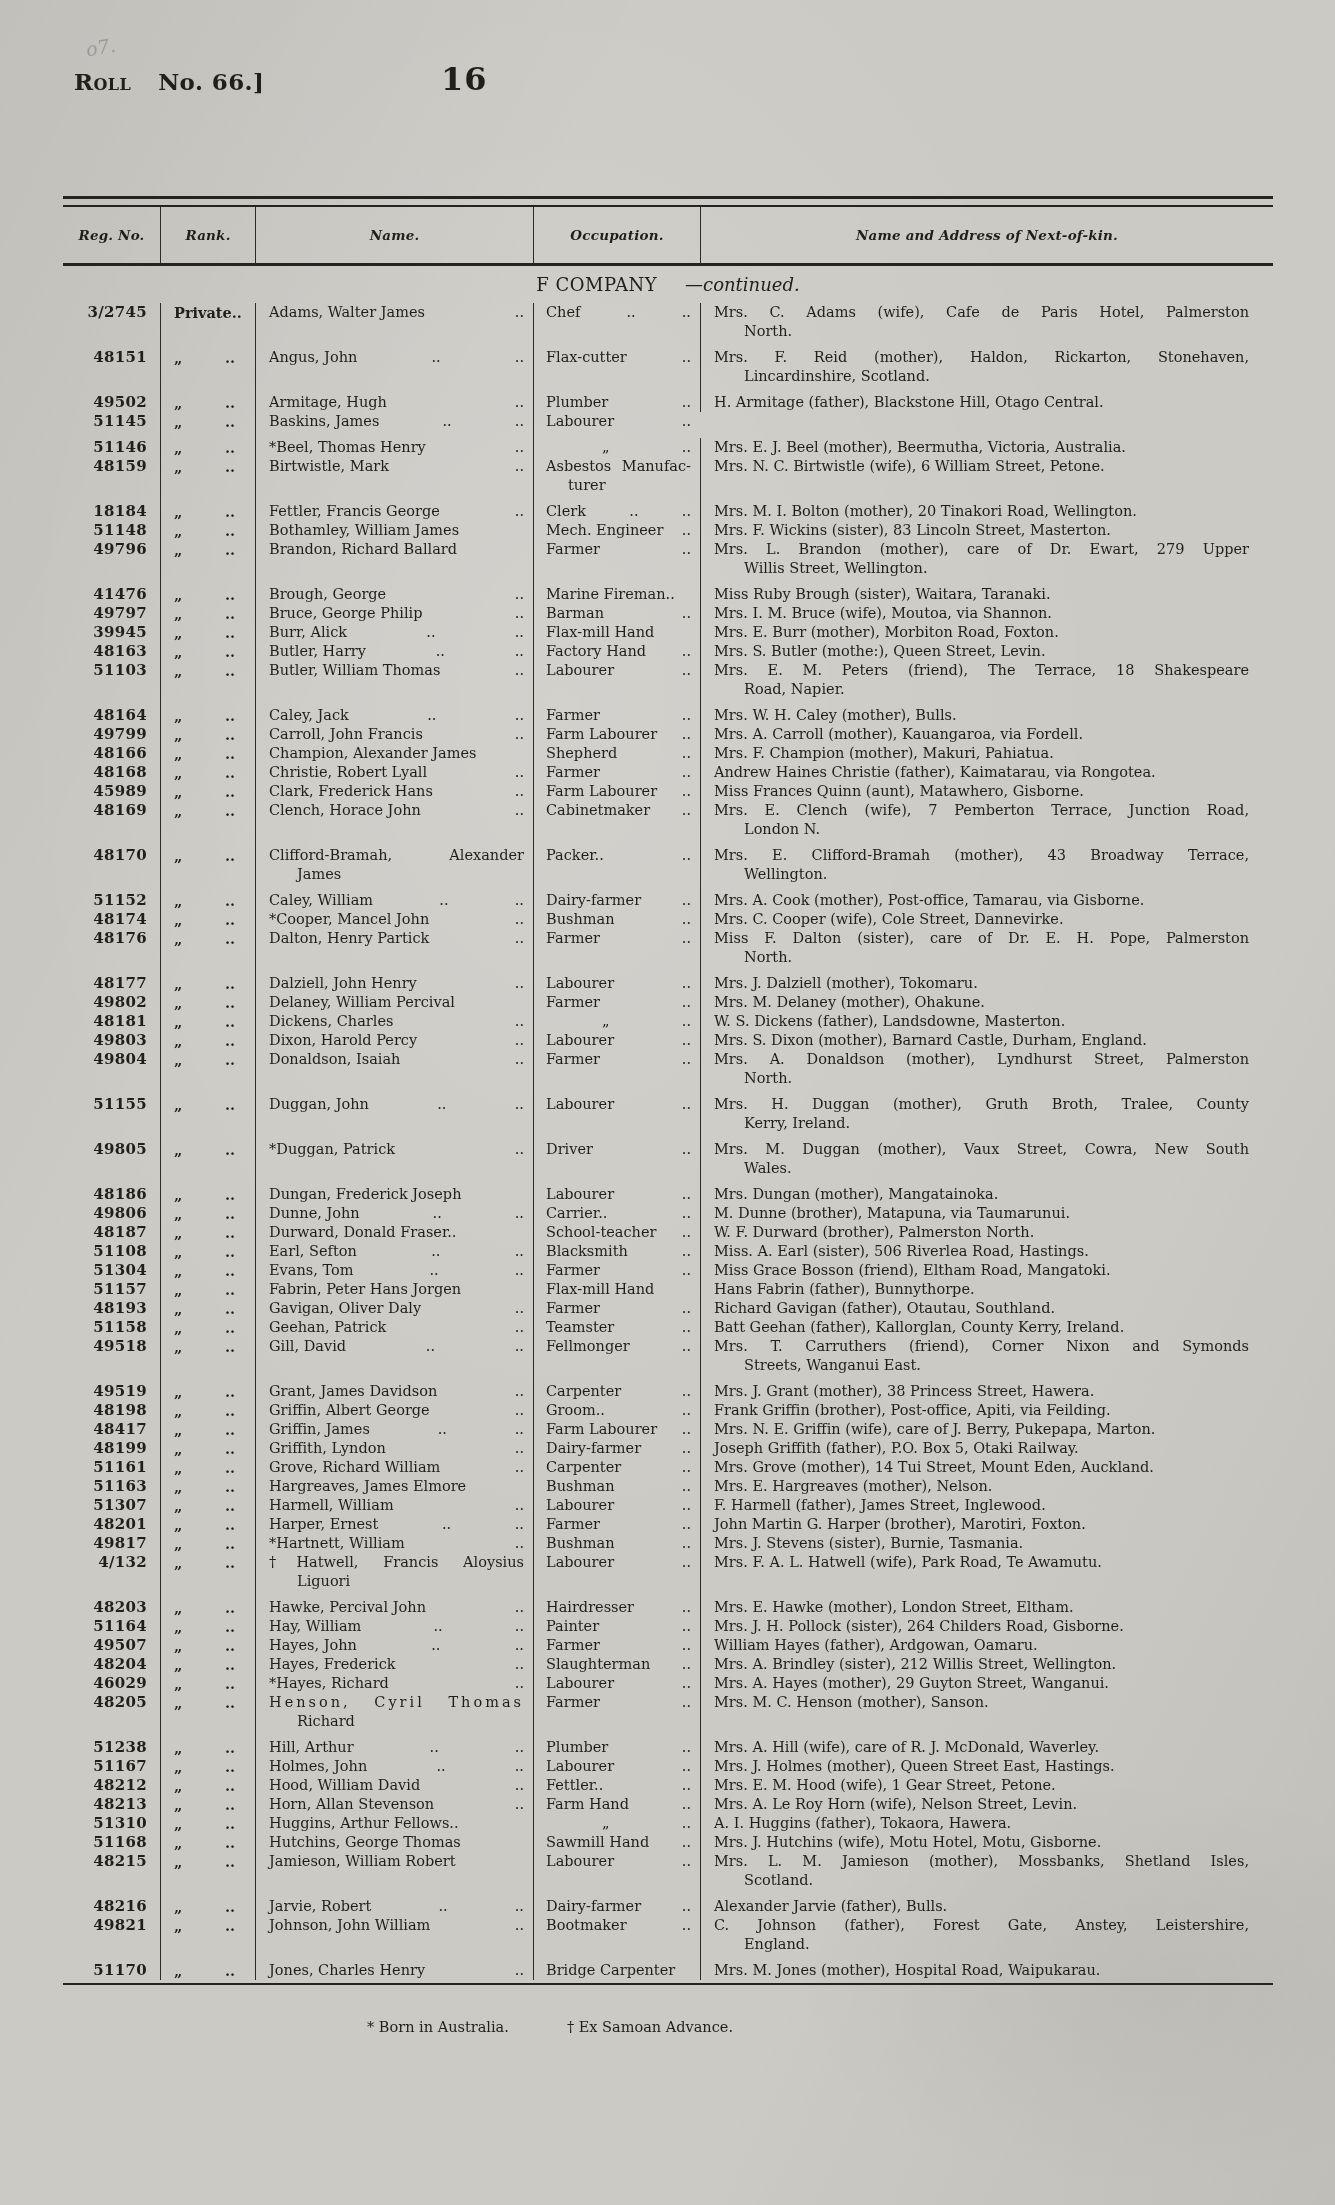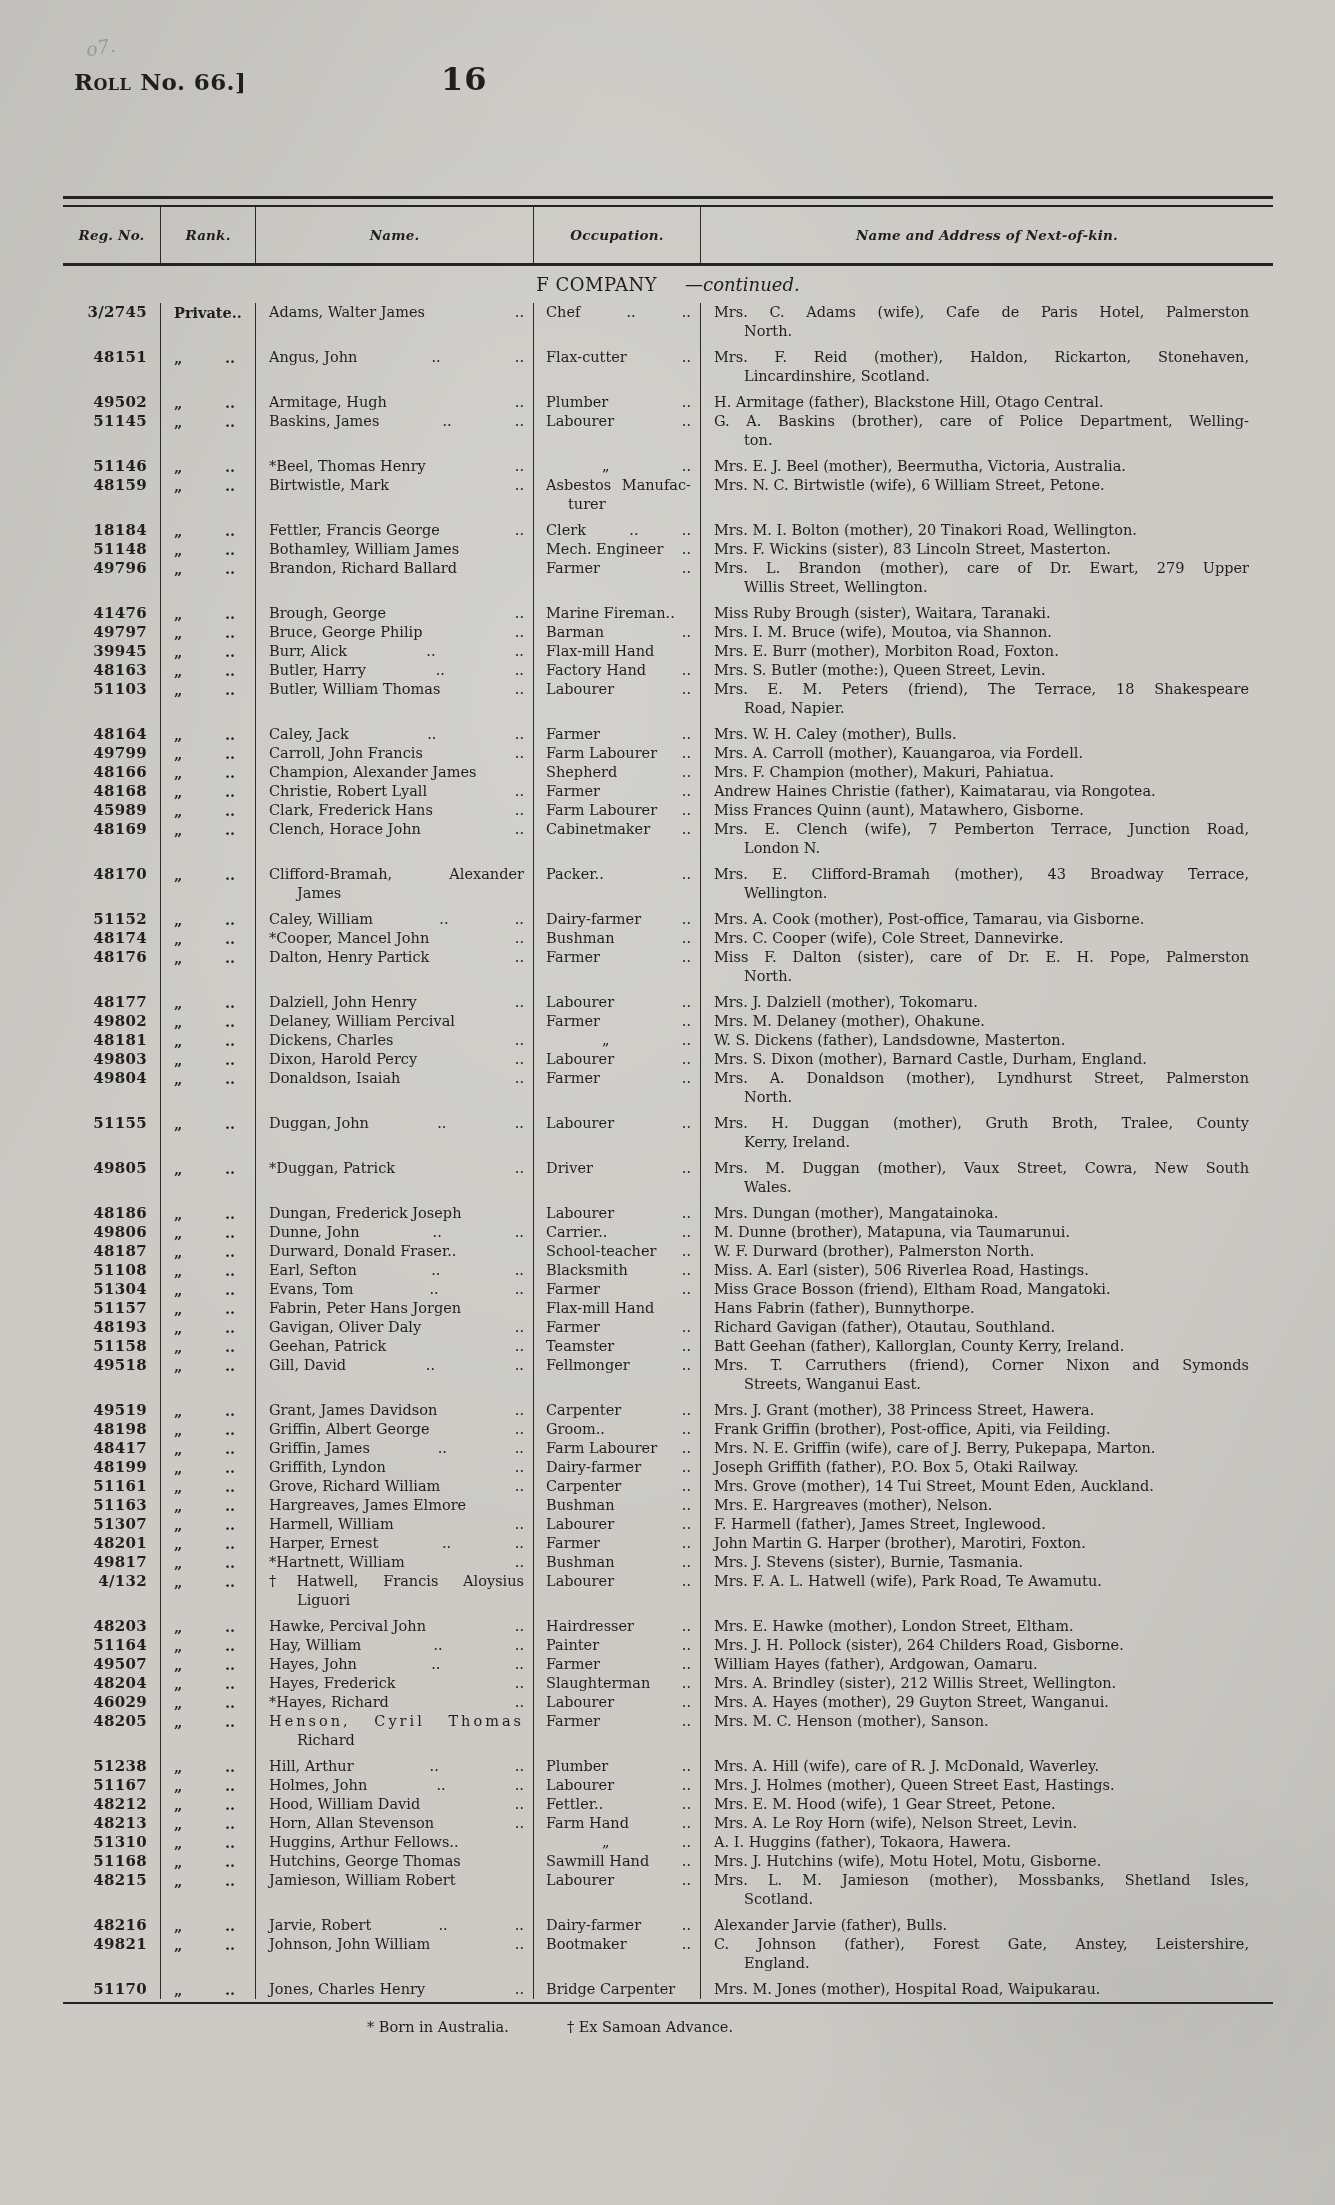--- a/index.html
+++ b/index.html
@@ -9,21 +9,21 @@
     background-image:
       radial-gradient(ellipse 900px 1400px at 42% 32%, rgba(255,255,255,.13), rgba(255,255,255,0) 62%),
       linear-gradient(115deg, rgba(0,0,0,.05), rgba(0,0,0,0) 28%, rgba(0,0,0,0) 72%, rgba(0,0,0,.06)),
       radial-gradient(ellipse 500px 300px at 85% 90%, rgba(0,0,0,.04), rgba(0,0,0,0) 70%);
     color:#211f1b;
     font-family:"DejaVu Serif","Liberation Serif",serif;
     font-size:14.5px;line-height:19px;
   }
   .roll-head{position:absolute;left:74px;top:72px;font-size:23px;font-weight:bold;letter-spacing:.4px;}
   .roll-head .sc{font-variant:small-caps;}
-  .roll-head .rest{margin-left:9px;}
+  .roll-head .rest{margin-left:27px;}
   .page-num{position:absolute;left:441px;top:70px;font-size:32px;font-weight:bold;letter-spacing:1px;}
   .pencil{position:absolute;left:86px;top:38px;font-size:19px;color:rgba(104,112,118,.48);transform:rotate(-10deg);font-style:italic;}
 
   .table{position:absolute;left:63px;top:196px;width:1210px;}
   .rule-top{height:6px;border-top:3px solid #262420;border-bottom:2px solid #262420;}
   .rule-mid{border-top:3px solid #262420;}
   .rule-bot{border-top:2.5px solid #262420;margin-top:3px;}
 
   .hdr{display:grid;grid-template-columns:97px 95px 278px 167px 573px;height:56px;font-style:italic;}
   .hdr>div{display:flex;align-items:center;justify-content:center;font-weight:bold;font-size:13.5px;letter-spacing:.2px;}
@@ -157,24 +157,20 @@
               <span class="dots">..</span>
               <span class="dots">..</span>
             </div>
           </div>
           <div class="c-occ">
             <div class="fl">
               <span>Labourer</span>
               <span class="dots">..</span>
             </div>
           </div>
-          <div class="c-kin">
-            <div class="jl">G. A. Baskins (brother), care of Police Department, Welling-</div>
-            <div class="cont">ton.</div>
-          </div>
         </div>
         <div class="row">
           <div class="c-reg">51146</div>
           <div class="c-rank">
             <span>„</span>
             <span class="dots">..</span>
           </div>
           <div class="c-name">
             <div class="fl">
               <span>*Beel, Thomas Henry</span>

